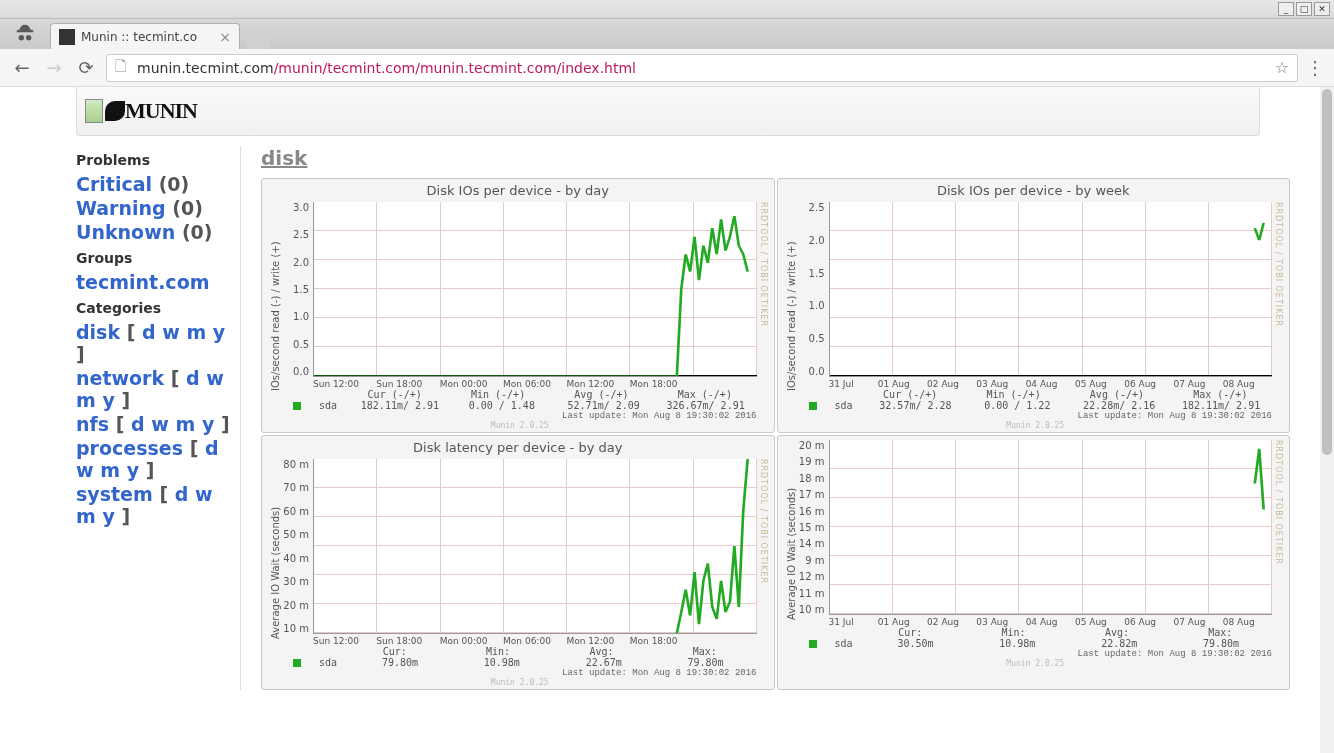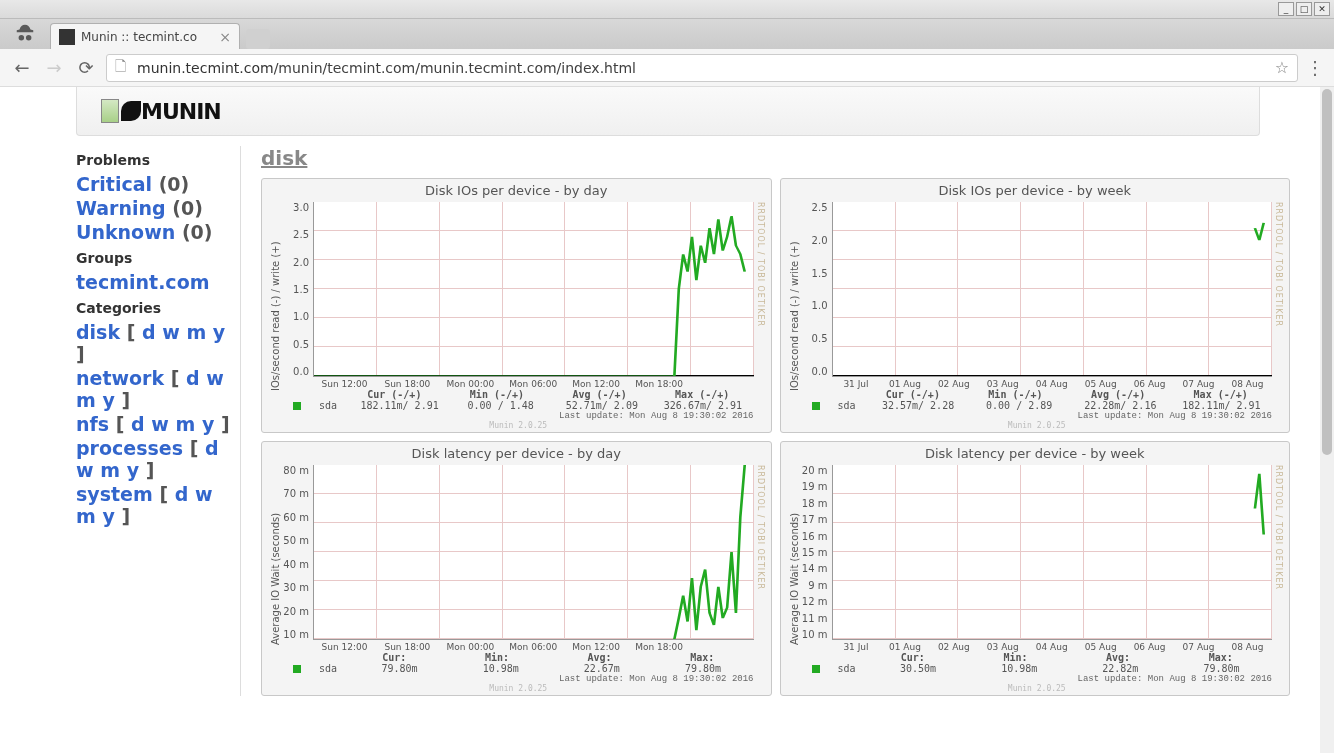--- a/index.html
+++ b/index.html
@@ -19,33 +19,33 @@
 .new-tab { width: 24px; height: 20px; margin-left: 6px; background: #d0d0d0; border-radius: 3px; cursor: pointer; }
 
 
 .nav-bar { background: #f5f5f5; height: 38px; display: flex; align-items: center; padding: 0 10px; gap: 8px; border-bottom: 1px solid #ddd; }
 .nav-btn { width: 24px; height: 24px; display: flex; align-items: center; justify-content: center; cursor: pointer; color: #666; font-size: 18px; }
 .nav-btn.disabled { color: #ccc; }
 .url-bar { flex: 1; height: 28px; border: 1px solid #ccc; border-radius: 3px; background: white; display: flex; align-items: center; padding: 0 8px; font-size: 14px; color: #333; }
 .url-icon { width: 16px; margin-right: 6px; color: #888; }
 .url-text { flex: 1; }
 .url-host { color: #333; }
-.url-path { color: #404040; }
+.url-path { color: #be185d; }
 .star-icon { color: #888; font-size: 16px; cursor: pointer; }
 .menu-icon { font-size: 18px; color: #666; cursor: pointer; }
 
 
 .content-wrapper { background: white; height: calc(753px - 19px - 30px - 38px); overflow: hidden; position: relative; display: flex; }
 .scroll-track { position: absolute; right: 0; top: 0; width: 14px; height: 100%; background: #f0f0f0; }
 .scroll-thumb { width: 10px; margin: 2px; height: 55%; background: #c0c0c0; border-radius: 5px; }
 
 .page-content { padding: 0 20px 0 20px; width: calc(100% - 14px); }
 
 
-.munin-header { display: flex; align-items: center; padding: 8px 16px; border: 1px solid #ddd; border-top: none; margin-left: 56px; margin-right: 40px; border-radius: 0 0 4px 4px; background: linear-gradient(#fafafa, #f0f0f0); margin-bottom: 10px; }
+.munin-header { display: flex; align-items: center; padding: 8px 0; border: 1px solid #ddd; border-top: none; margin-left: 56px; margin-right: 40px; border-radius: 0 0 4px 4px; background: linear-gradient(#fafafa, #f0f0f0); margin-bottom: 10px; font-family: Liberation Serif, serif; }
 .munin-logo { width: 120px; height: 32px; margin-left: 8px; display: flex; align-items: center; }
 .logo-img { width: 18px; height: 24px; background: linear-gradient(#d4e8c4, #a8d088); border: 1px solid #888; margin-right: 2px; }
 .logo-wing { width: 20px; height: 20px; background: #111; border-radius: 50% 0 50% 0; }
 .logo-text { font-weight: 900; font-size: 22px; letter-spacing: -1px; color: #111; }
 .header-info { margin-left: 10px; }
 .breadcrumb-main a { color: #3366cc; text-decoration: none; font-weight: bold; font-size: 14px; }
 .breadcrumb-main .sep { color: #3366cc; font-weight: bold; }
 .breadcrumb-sub { font-size: 12px; color: #666; }
 .breadcrumb-sub a { color: #3366cc; text-decoration: none; }
 
@@ -58,34 +58,34 @@
 .sidebar ul { list-style: none; }
 .sidebar li { font-size: 19px; padding: 1px 0; font-weight: bold; }
 .sidebar a { color: #3366cc; text-decoration: none; }
 .sidebar .count { color: #555; }
 .cat-links { color: #555; }
 .cat-links a { color: #3366cc; }
 
 .section-title { color: #888; font-size: 20px; font-weight: bold; text-decoration: underline; margin-bottom: 8px; }
 
 
-.chart-grid { display: grid; grid-template-columns: 1fr 1fr; gap: 8px; }
+.chart-grid { display: grid; grid-template-columns: 1fr 1fr; gap: 2px; }
 .chart-panel { border: 1px solid #c8c8c8; background: #f4f4f4; border-radius: 3px; padding: 4px 6px 2px 6px; font-family: "DejaVu Sans", sans-serif; }
 .chart-title { text-align: center; font-size: 13px; color: #555; margin-bottom: 4px; }
 .chart-body { display: flex; }
 .chart-ylabel { writing-mode: vertical-rl; transform: rotate(180deg); font-size: 10px; color: #555; text-align: center; padding: 2px; }
 .chart-plot { flex: 1; position: relative; }
 .chart-area { position: relative; height: 175px; display: flex; }
 .chart-yticks { width: 30px; display: flex; flex-direction: column; justify-content: space-between; align-items: flex-end; font-size: 10px; color: #555; padding-right: 4px; }
 .plot-region { flex: 1; border-left: 1px solid #999; border-bottom: 1px solid #999; position: relative; background: repeating-linear-gradient(to right, transparent, transparent calc(100%/7 - 1px), #e8c8c8 calc(100%/7 - 1px), #e8c8c8 calc(100%/7)), repeating-linear-gradient(to bottom, transparent, transparent calc(100%/6 - 1px), #e8c8c8 calc(100%/6 - 1px), #e8c8c8 calc(100%/6)); background-color: #fff; overflow: hidden; }
 .chart-xticks { display: flex; justify-content: space-between; font-size: 9px; color: #555; padding-left: 30px; padding-top: 2px; }
-.chart-xticks span { flex: 1; text-align: center; white-space: nowrap; }
+.chart-xticks span { flex: 1; text-align: left; white-space: nowrap; }
 .chart-side-label { writing-mode: vertical-rl; font-size: 8px; color: #c8b898; letter-spacing: 1px; padding-left: 2px; }
 .chart-stats { font-size: 10px; color: #555; font-family: monospace; }
-.stats-header { display: flex; padding-left: 60px; font-weight: bold; }
+.stats-header { display: flex; padding-left: 60px; }
 .stats-header span { flex: 1; text-align: center; }
 .stats-row { display: flex; padding-left: 10px; align-items: center; }
 .legend-box { width: 8px; height: 8px; background: #22aa22; margin-right: 6px; }
 .legend-label { width: 42px; text-align: center; }
 .stats-row .val { flex: 1; text-align: center; }
 .last-update { text-align: right; font-size: 9px; color: #666; font-family: Liberation Mono, monospace; }
 .munin-ver { text-align: center; font-size: 8px; color: #bbb; }
 .zero-line { position: absolute; left: 0; right: 0; height: 1px; background: #000; }
 </style>
 </head>
@@ -247,21 +247,21 @@
           <div class="stats-header">
                       <span>Cur (-/+)</span>
                       <span>Min (-/+)</span>
                       <span>Avg (-/+)</span>
                       <span>Max (-/+)</span>
                     </div>
           <div class="stats-row">
             <div class="legend-box"></div>
             <div class="legend-label">sda</div>
             <span class="val">32.57m/ 2.28</span>
-                      <span class="val">0.00 / 2.89</span>
+                      <span class="val">0.00 / 1.22</span>
                       <span class="val">22.28m/ 2.16</span>
                       <span class="val">182.11m/ 2.91</span>
           </div>
           <div class="last-update">Last update: Mon Aug  8 19:30:02 2016</div>
           <div class="munin-ver">Munin 2.0.25</div>
         </div>
       </div>
       <div class="chart-side-label">RRDTOOL / TOBI OETIKER</div>
     </div>
   </div>
@@ -313,21 +313,20 @@
                       <span class="val">79.80m</span>
           </div>
           <div class="last-update">Last update: Mon Aug  8 19:30:02 2016</div>
           <div class="munin-ver">Munin 2.0.25</div>
         </div>
       </div>
       <div class="chart-side-label">RRDTOOL / TOBI OETIKER</div>
     </div>
   </div>
   <div class="chart-panel">
-    <div class="chart-title">Disk latency per device - by week</div>
     <div class="chart-body">
       <div class="chart-ylabel">Average IO Wait (seconds)</div>
       <div class="chart-plot">
         <div class="chart-area">
           <div class="chart-yticks">
                       <span>20 m</span>
                       <span>19 m</span>
                       <span>18 m</span>
                       <span>17 m</span>
                       <span>16 m</span>

